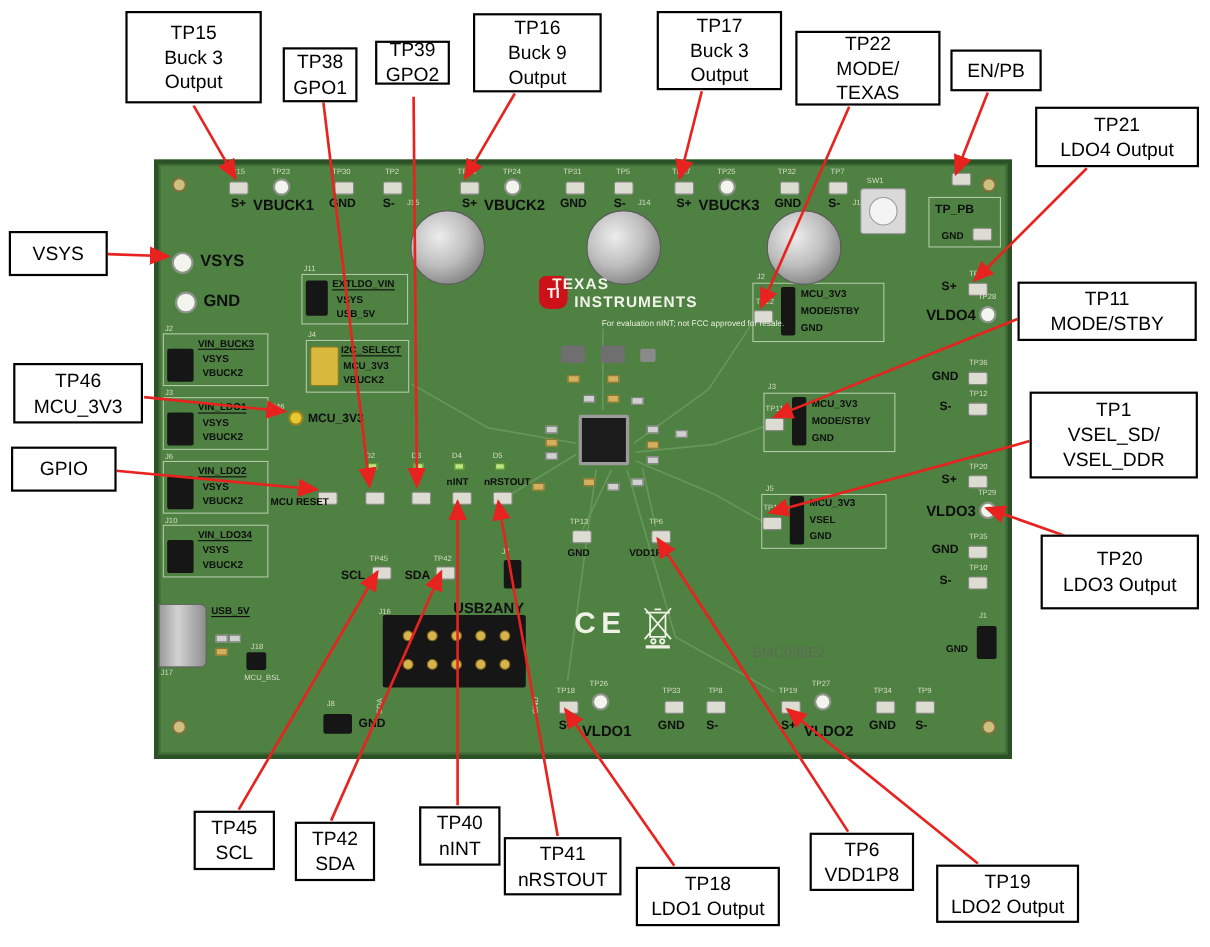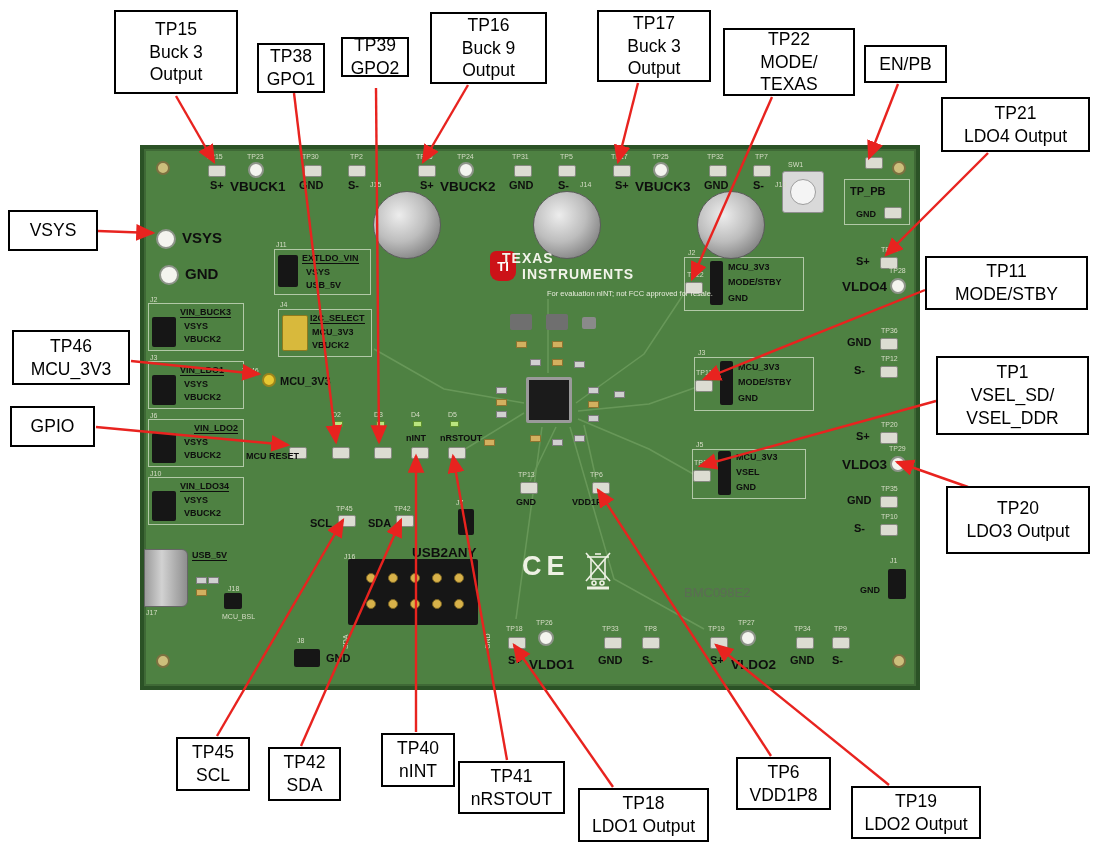--- a/index.html
+++ b/index.html
@@ -214,21 +214,21 @@
     <div class="box" style="left:4px;top:212px;width:94px;height:46px"></div>
     <span class="tl" style="left:6px;top:205px">J3</span>
     <div class="hdr" style="left:8px;top:226px;width:24px;height:30px"></div>
     <span class="hd" style="left:36px;top:216px">VIN_LDO1</span>
     <span class="bl xs" style="left:40px;top:230px">VSYS</span>
     <span class="bl xs" style="left:40px;top:243px">VBUCK2</span>
 
     <div class="box" style="left:4px;top:270px;width:94px;height:46px"></div>
     <span class="tl" style="left:6px;top:263px">J6</span>
     <div class="hdr" style="left:8px;top:284px;width:24px;height:30px"></div>
-    <span class="hd" style="left:50px;top:274px">VIN_LDO2</span>
+    <span class="hd" style="left:36px;top:274px">VIN_LDO2</span>
     <span class="bl xs" style="left:40px;top:288px">VSYS</span>
     <span class="bl xs" style="left:40px;top:301px">VBUCK2</span>
 
     <div class="box" style="left:4px;top:328px;width:94px;height:46px"></div>
     <span class="tl" style="left:6px;top:321px">J10</span>
     <div class="hdr" style="left:8px;top:342px;width:24px;height:30px"></div>
     <span class="hd" style="left:36px;top:332px">VIN_LDO34</span>
     <span class="bl xs" style="left:40px;top:346px">VSYS</span>
     <span class="bl xs" style="left:40px;top:359px">VBUCK2</span>
 
@@ -436,21 +436,21 @@
     <div>TP21</div>
     <div>LDO4 Output</div>
   </div>
   <div class="callout" style="left:8px;top:210px;width:90px;height:41px">
     <div>VSYS</div>
   </div>
   <div class="callout" style="left:12px;top:330px;width:118px;height:55px">
     <div>TP46</div>
     <div>MCU_3V3</div>
   </div>
-  <div class="callout" style="left:10px;top:406px;width:85px;height:41px">
+  <div class="callout" style="left:10px;top:406px;width:96px;height:41px">
     <div>GPIO</div>
   </div>
   <div class="callout" style="left:925px;top:256px;width:163px;height:54px">
     <div>TP11</div>
     <div>MODE/STBY</div>
   </div>
   <div class="callout" style="left:936px;top:356px;width:153px;height:79px">
     <div>TP1</div>
     <div>VSEL_SD/</div>
     <div>VSEL_DDR</div>

